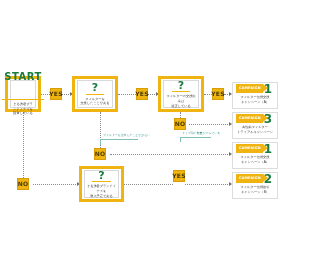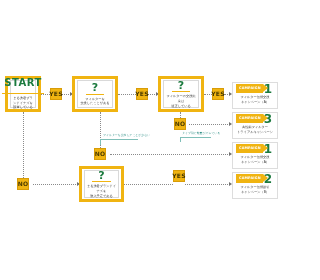--- a/index.html
+++ b/index.html
@@ -34,21 +34,21 @@
     align-items:center;justify-content:center;
     padding:1px;
   }
   .start-word{
     font-family:"DejaVu Sans",sans-serif;
     font-weight:bold;
     font-size:10px;
     letter-spacing:.5px;
     color:#1b7a3e;
     border-bottom:1px solid #f0b411;
-    padding:0 2px 5px 2px;
+    padding:0 2px 17px 2px;
     line-height:1;
   }
   .qmark{
     font-family:"DejaVu Sans",sans-serif;
     font-weight:bold;
     font-size:11px;
     color:#1b7a3e;
     border-bottom:1px solid #f0b411;
     padding:0 6px 0 6px;
     line-height:1.05;

